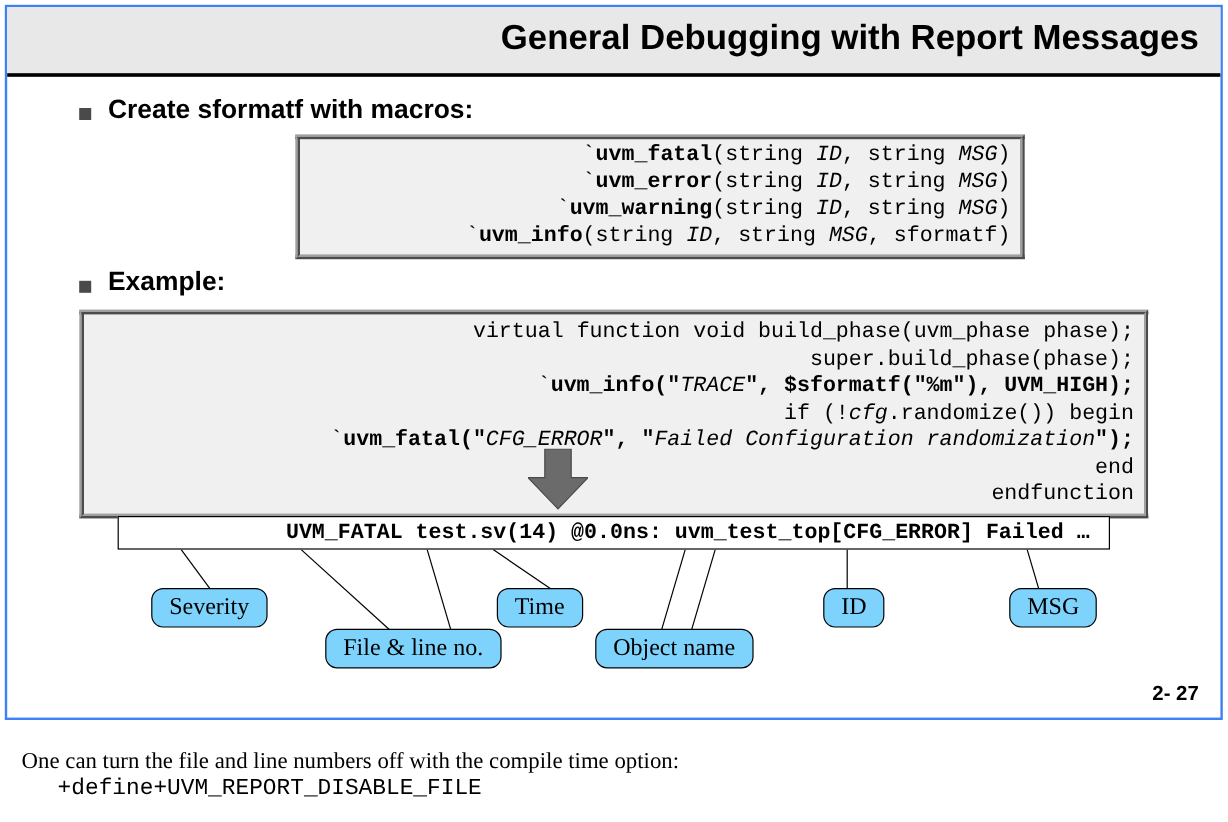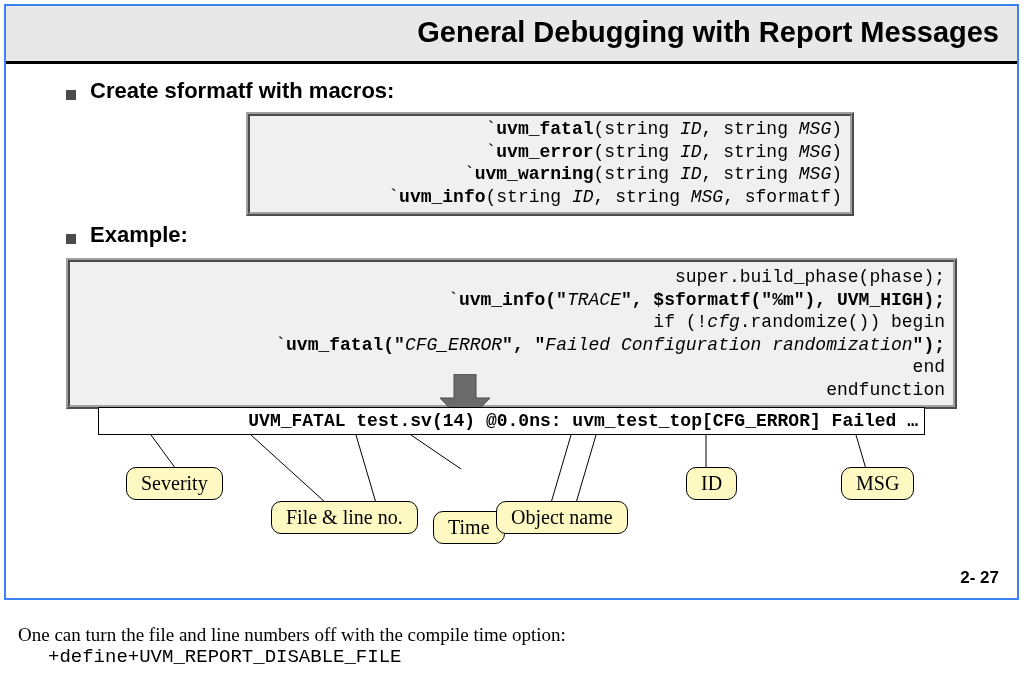--- a/index.html
+++ b/index.html
@@ -75,39 +75,39 @@
   }
   .example-box .b { font-weight: bold; }
   .example-box .i { font-style: italic; }
   .example-box .bi { font-weight: normal; font-style: italic; }
   .output-line {
     background: #fff;
     border: 1px solid #000;
     font-family: "Courier New", monospace;
     font-size: 18px;
     font-weight: bold;
-    padding: 3px 6px;
+    padding: 3px 16px;
     margin-top: -2px;
     margin-left: 32px;
     margin-right: 52px;
     position: relative;
   }
   .callout-area {
     position: relative;
     height: 120px;
     margin-top: 0;
   }
   .callout {
     position: absolute;
     border: 1px solid #000;
     border-radius: 10px;
     padding: 4px 14px;
     font-family: "Times New Roman", Times, serif;
     font-size: 20px;
-    background: #fef9c3;
+    background: #7dd3fc;
     white-space: nowrap;
   }
   .page-num {
     position: absolute;
     right: 18px;
     bottom: 10px;
     font-size: 17px;
     font-weight: bold;
   }
   .footnote {
@@ -140,20 +140,21 @@
       <div><span>`</span><span class="b">uvm_warning</span><span>(string </span><span class="i">ID</span><span>, string </span><span class="i">MSG</span><span>)</span></div>
       <div><span>`</span><span class="b">uvm_info</span><span>(string </span><span class="i">ID</span><span>, string </span><span class="i">MSG</span><span>, sformatf</span><span>)</span></div>
     </div>
 
     <div class="bullet-row">
       <span class="bullet"></span>
       <span class="bullet-text">Example:</span>
     </div>
 
     <div class="example-box">
+      <div>virtual function void build_phase(uvm_phase phase);</div>
       <div style="white-space:pre">  super.build_phase(phase);</div>
       <div style="white-space:pre"><span>  `</span><span class="b">uvm_info("</span><span class="bi">TRACE</span><span class="b">", $sformatf("%m"), UVM_HIGH);</span></div>
       <div style="white-space:pre"><span>  if (!</span><span class="i">cfg</span><span>.randomize()) begin</span></div>
       <div style="white-space:pre"><span>    `</span><span class="b">uvm_fatal("</span><span class="bi">CFG_ERROR</span><span class="b">", "</span><span class="bi">Failed Configuration randomization</span><span class="b">");</span></div>
       <div style="white-space:pre">  end</div>
       <div>endfunction</div>
 
       <svg class="connector" style="left:370px; top:112px;" width="50" height="54">
         <polygon points="14,0 36,0 36,24 50,24 25,50 0,24 14,24" fill="#6b6b6b" stroke="#4a4a4a" stroke-width="1"></polygon>
       </svg>
@@ -167,21 +168,21 @@
         <line x1="185" y1="0" x2="260" y2="68" stroke="#000" stroke-width="1"></line>
         <line x1="290" y1="0" x2="310" y2="68" stroke="#000" stroke-width="1"></line>
         <line x1="345" y1="0" x2="395" y2="34" stroke="#000" stroke-width="1"></line>
         <line x1="505" y1="0" x2="485" y2="68" stroke="#000" stroke-width="1"></line>
         <line x1="530" y1="0" x2="510" y2="68" stroke="#000" stroke-width="1"></line>
         <line x1="640" y1="0" x2="640" y2="34" stroke="#000" stroke-width="1"></line>
         <line x1="790" y1="0" x2="800" y2="34" stroke="#000" stroke-width="1"></line>
       </svg>
       <div class="callout" style="left:60px; top:32px;">Severity</div>
       <div class="callout" style="left:205px; top:66px;">File &amp; line no.</div>
-      <div class="callout" style="left:367px; top:32px;margin-top:44px;">Time</div>
+      <div class="callout" style="left:348px; top:32px;">Time</div>
       <div class="callout" style="left:430px; top:66px;">Object name</div>
       <div class="callout" style="left:620px; top:32px;">ID</div>
       <div class="callout" style="left:775px; top:32px;">MSG</div>
     </div>
 
   </div>
   <div class="page-num">2- 27</div>
 </div>
 
 <div class="footnote">One can turn the file and line numbers off with the compile time option:</div>

